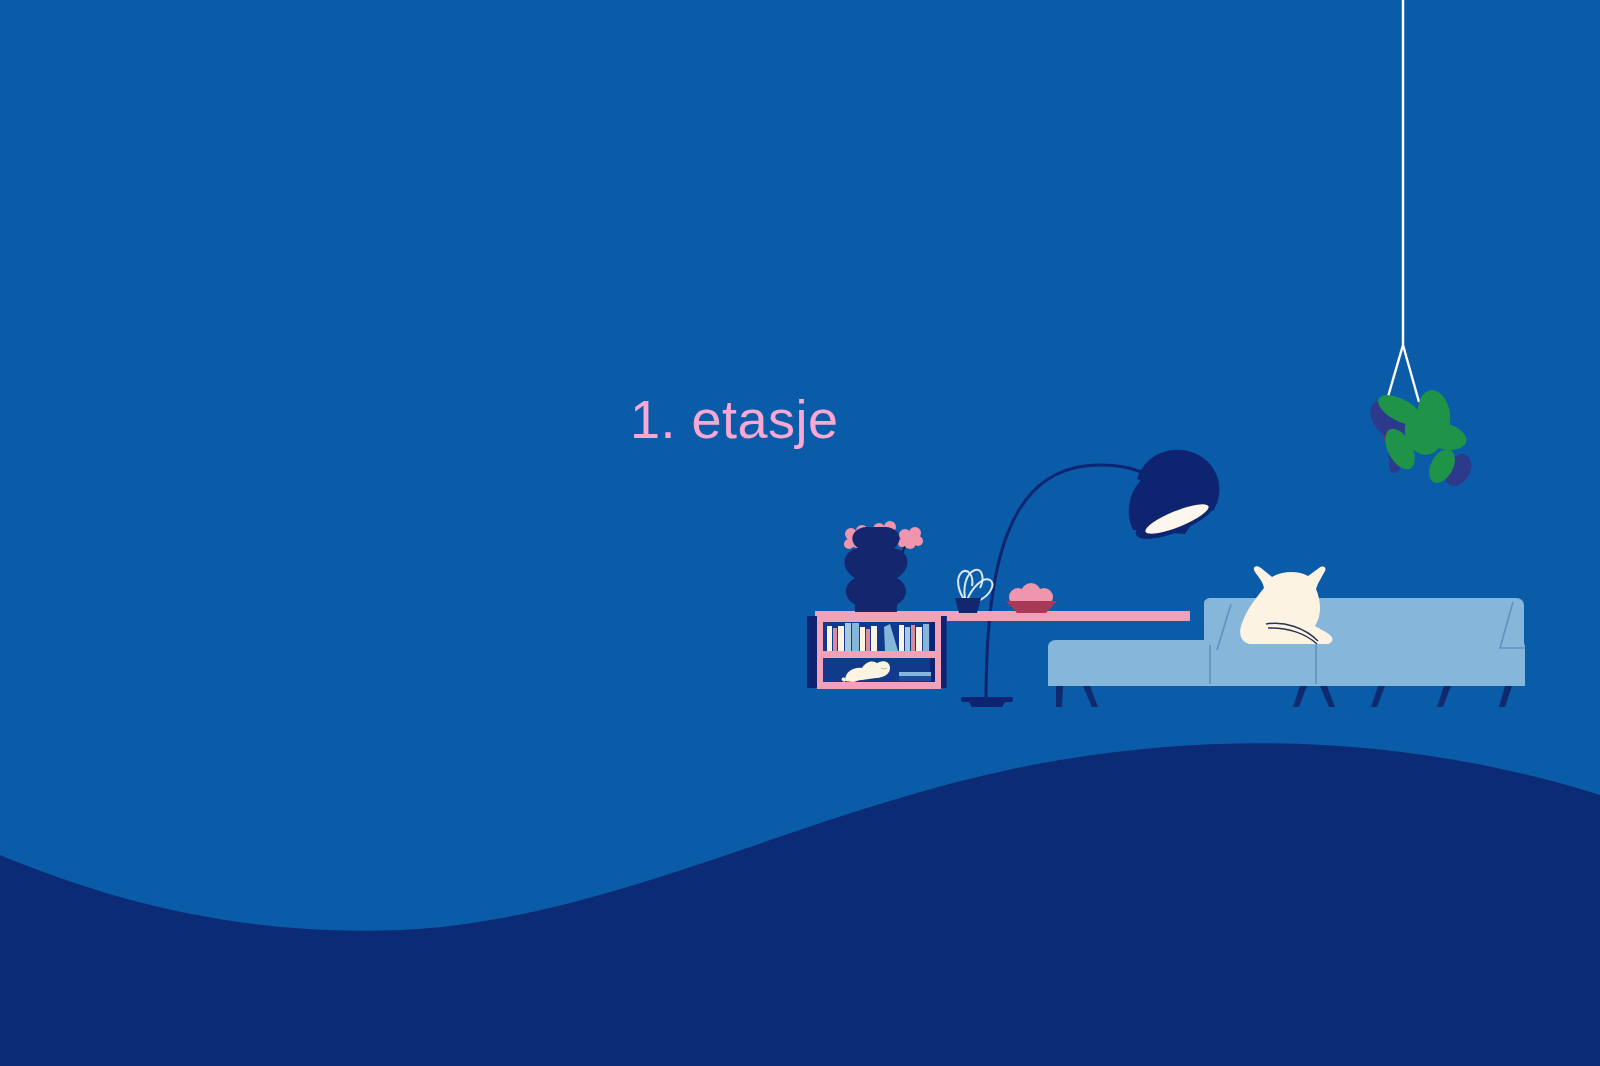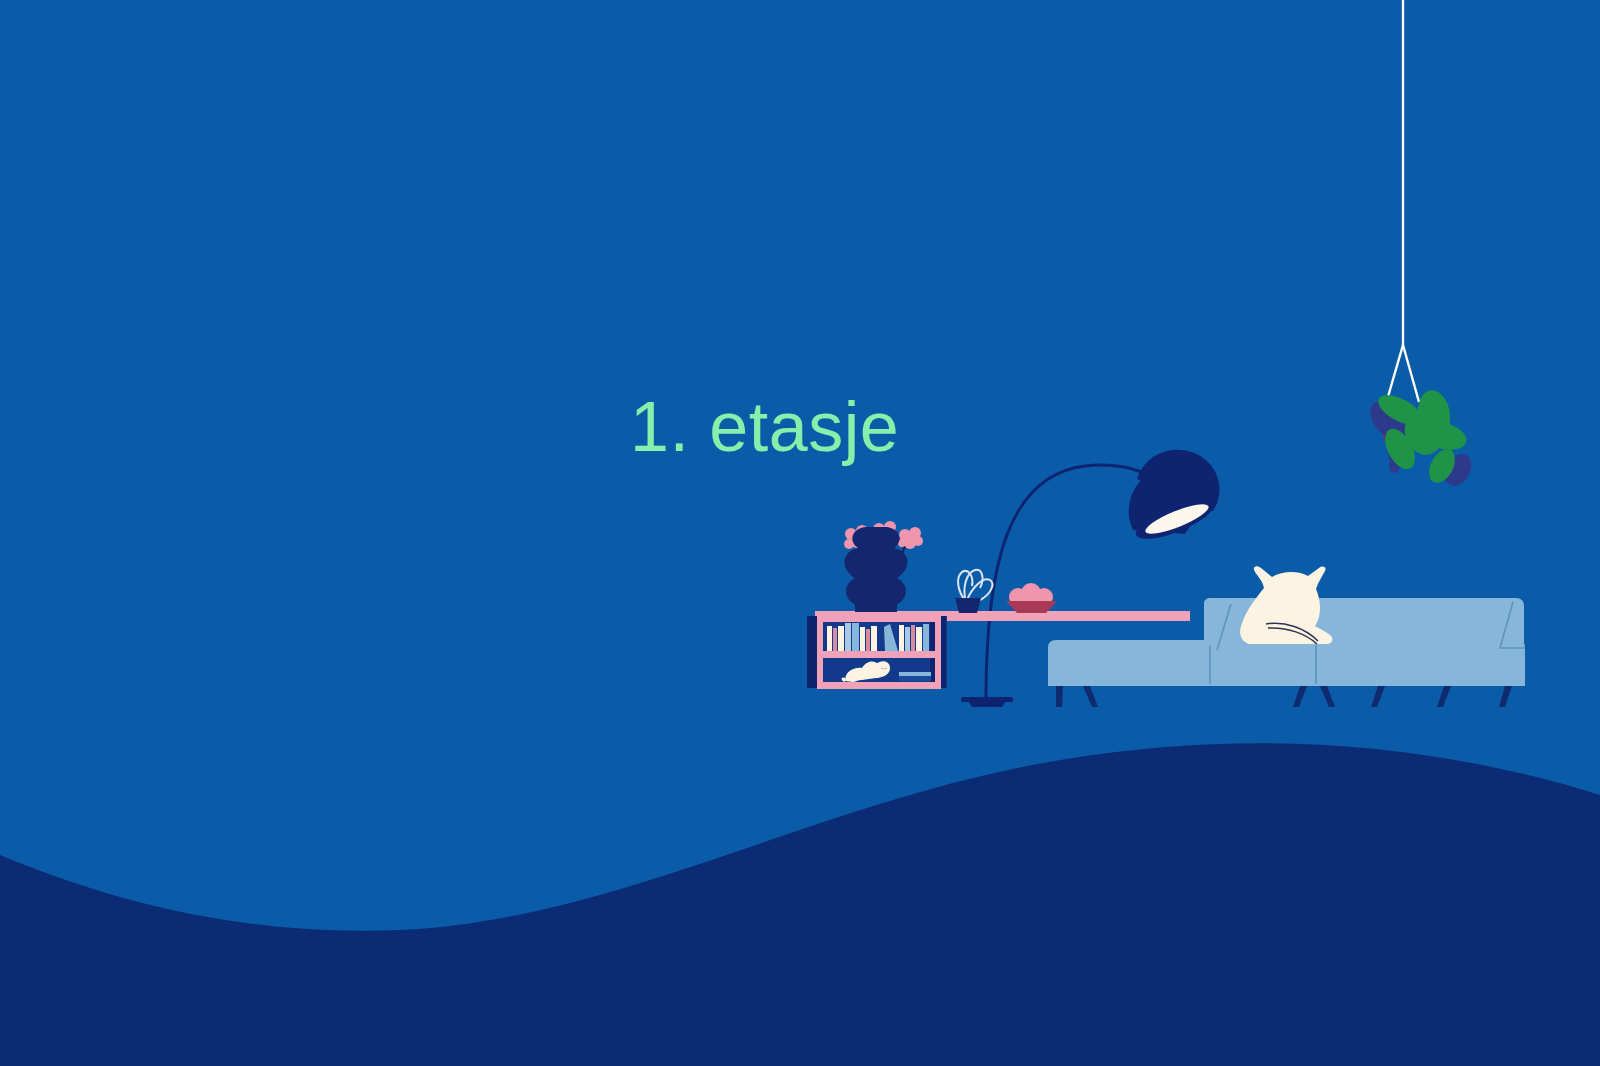--- a/index.html
+++ b/index.html
@@ -27,24 +27,24 @@
     left: 0;
     width: 1600px;
     height: 1066px;
     display: block;
   }
   .floor-title {
     position: absolute;
     left: 630px;
     top: 392px;
     font-family: "Liberation Sans", sans-serif;
-    font-size: 70px;
+    font-size: 54px;
     font-weight: 300;
     letter-spacing: 0.5px;
-    color: #86efac;
+    color: #f9a8d4;
     line-height: 1;
     white-space: nowrap;
     text-align: center;
     -webkit-font-smoothing: antialiased;
   }
 </style>
 </head>
 <body>
 
 <div class="stage">

